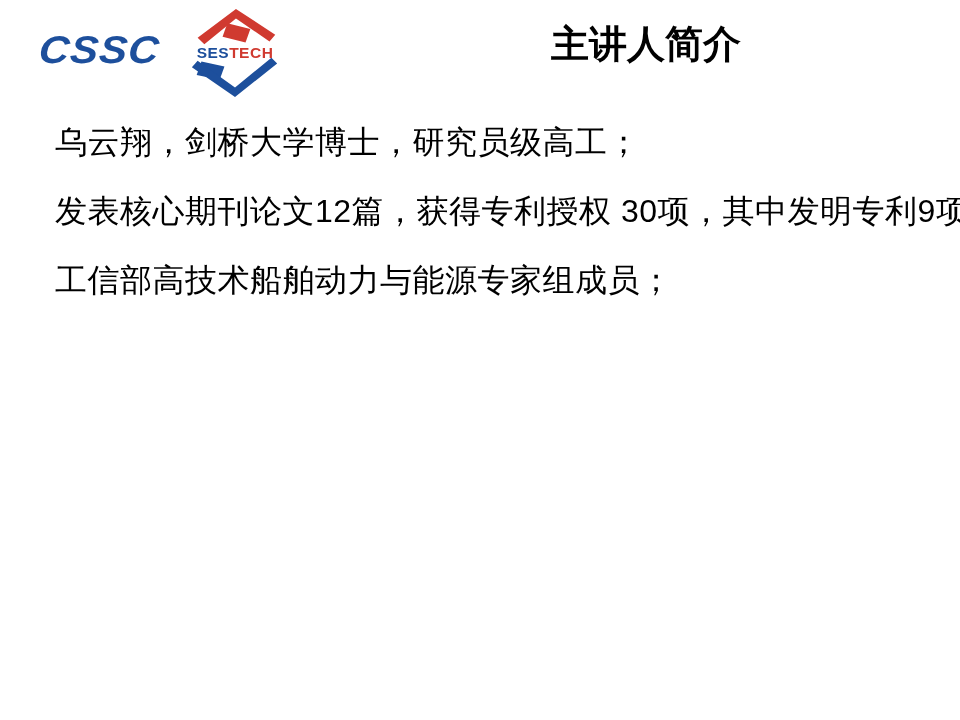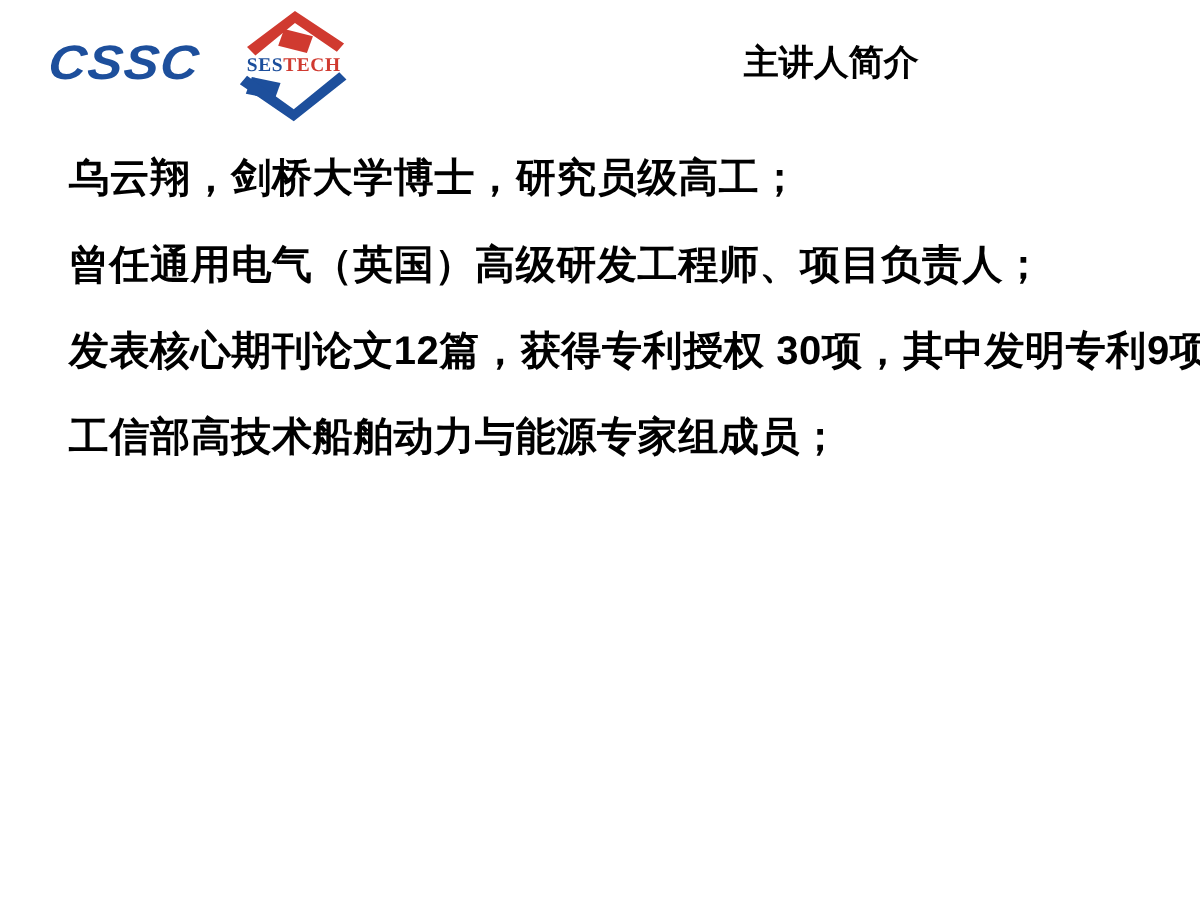--- a/index.html
+++ b/index.html
@@ -42,43 +42,42 @@
   }
   .mark-red{fill:var(--sestech-red);}
   .mark-blue{fill:var(--sestech-blue);}
   .sestech-wordmark{
     position:absolute;left:0;top:38px;width:104px;
     text-align:center;
     font-weight:900;
     font-size:15.5px;
     letter-spacing:0.5px;
     line-height:18px;
-    font-family:Liberation Serif, serif;
+    font-family:Liberation Sans, sans-serif;
     white-space:nowrap;
   }
   .sestech-wordmark .w-blue{color:var(--sestech-blue);}
   .sestech-wordmark .w-red{color:var(--sestech-red);}
   
   .slide-title{
-    position:absolute;left:551px;top:36px;
-    font-size:28px;
+    position:absolute;left:551px;top:25px;
+    font-size:38px;
     font-weight:bold;
     color:var(--text-color);
     letter-spacing:0px;
     line-height:1;
     white-space:nowrap;
-    margin-left:44px;
   }
   
   .bio-list{
     position:absolute;left:55px;top:108px;width:880px;
   }
   .bio-line{
     font-size:32px;
-    font-weight:bold;
+    font-weight:normal;
     color:var(--text-color);
     line-height:69px;
     white-space:nowrap;
     letter-spacing:0.5px;
   }
 </style>
 </head>
 <body>
 
 <div class="slide">
@@ -100,18 +99,17 @@
     </svg>
     <div class="sestech-wordmark">
       <span class="w-blue">SES</span><span class="w-red">TECH</span>
     </div>
   </div>
 
   <div class="slide-title">主讲人简介</div>
 
   <div class="bio-list">
     <div class="bio-line">乌云翔，剑桥大学博士，研究员级高工；</div>
-    <div class="bio-line">曾任通用电气（英国）高级研发工程师、项目负责人；</div>
     <div class="bio-line">发表核心期刊论文12篇，获得专利授权 30项，其中发明专利9项；</div>
     <div class="bio-line">工信部高技术船舶动力与能源专家组成员；</div>
   </div>
 
 </div>
 
 </body></html>

